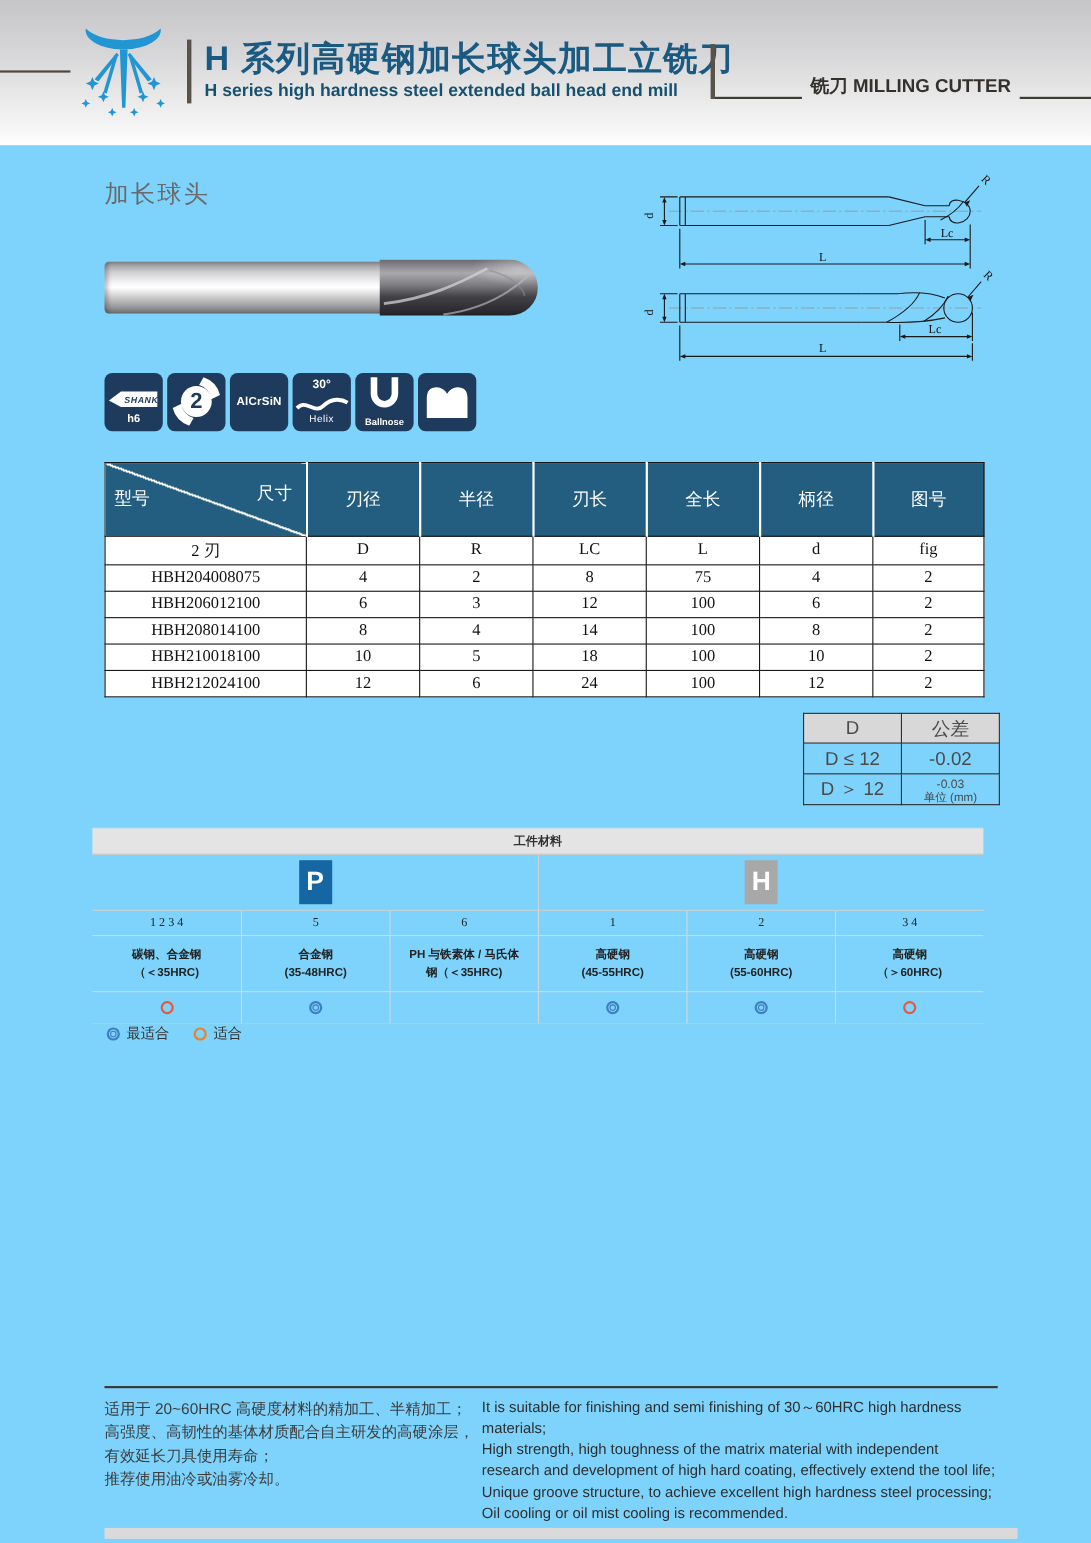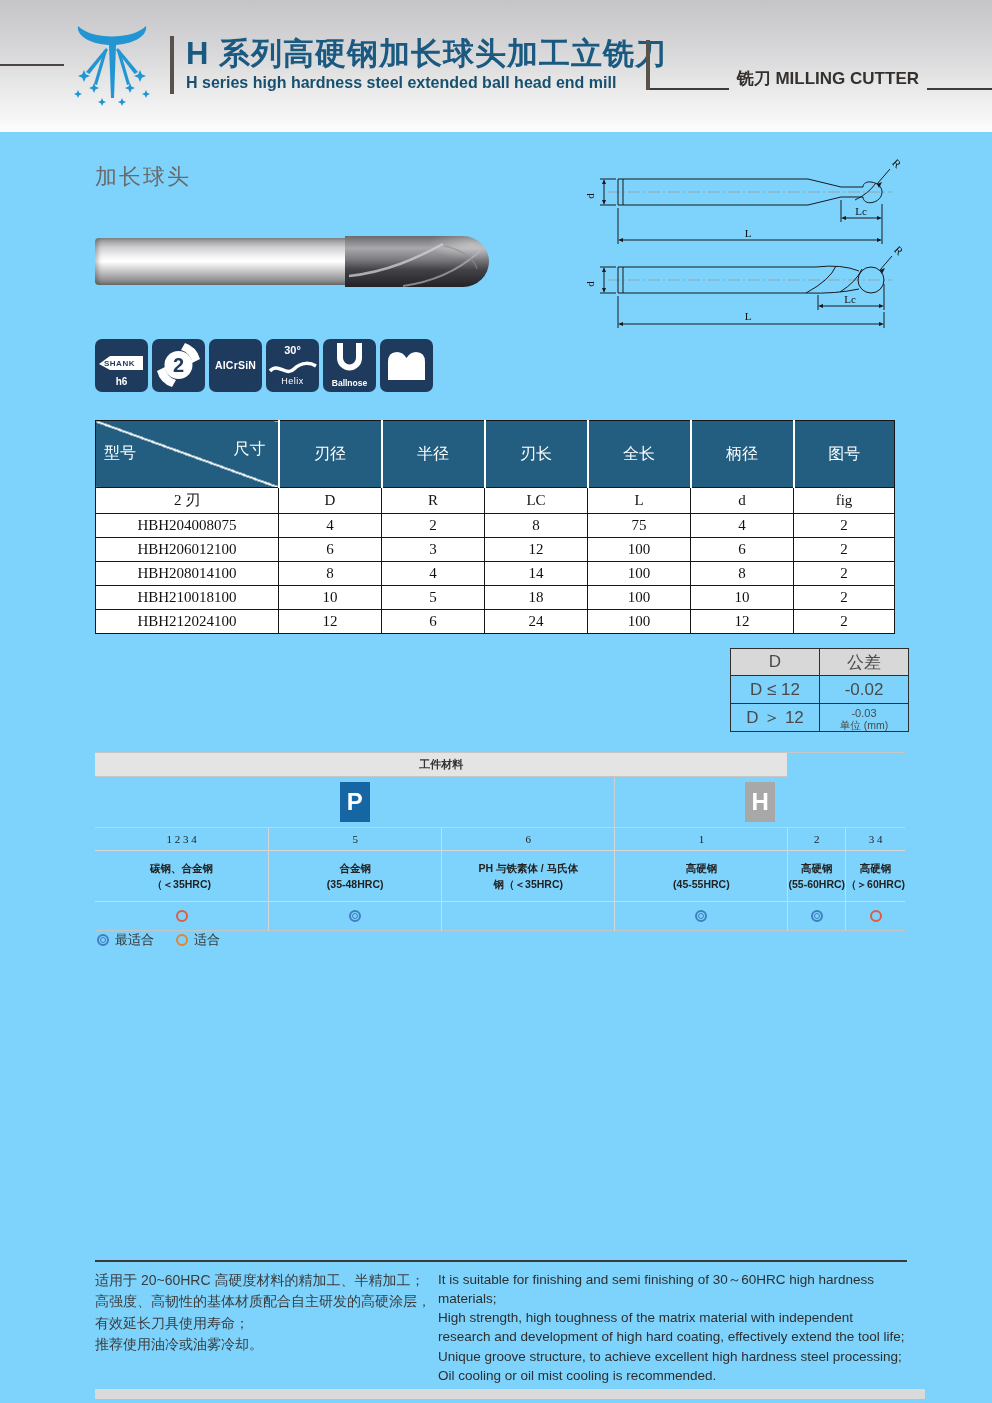--- a/index.html
+++ b/index.html
@@ -37,22 +37,22 @@
 
   
   .diagram{position:absolute;left:578px;top:152px;}
   .diagram text{font-family:"Liberation Serif",serif;font-size:11px;fill:#111;}
 
   
   .icons-row{position:absolute;left:95px;top:339px;display:flex;gap:4px;}
   .ficon{width:53px;height:53px;background:#1e3a5c;border-radius:7px;position:relative;flex:none;}
   .ficon svg{position:absolute;left:0;top:0;}
   .ficon .t{position:absolute;left:0;width:100%;text-align:center;color:#fff;font-weight:bold;line-height:1;}
-  .shank-label{position:absolute;left:9px;top:20px;width:40px;text-align:left;color:#1e3a5c;
-    font-size:8px;font-weight:bold;letter-spacing:.5px;}
+  .shank-label{position:absolute;left:9px;top:20px;width:40px;text-align:right;color:#1e3a5c;
+    font-size:8px;font-weight:bold;letter-spacing:.5px;font-style:italic;}
   .shank-h6{bottom:5px;font-size:10px;}
   .flute-num{top:16px;font-size:20px;color:#1e3a5c !important;}
   .coating-label{top:21px;font-size:10.5px;letter-spacing:.2px;}
   .helix-deg{top:6px;font-size:11px;}
   .helix-word{bottom:6px;font-size:9px;font-weight:normal !important;letter-spacing:.5px;}
   .ballnose-label{bottom:5px;font-size:8.5px;margin-top:24px;}
 
   
   .spec-wrap{position:absolute;left:95px;top:420px;}
   .spec-table{border-collapse:collapse;table-layout:fixed;width:800px;background:#fff;}
@@ -69,22 +69,22 @@
 
   
   .tol-table{position:absolute;left:730px;top:648px;border-collapse:collapse;color:#4a4a4a;}
   .tol-table th,.tol-table td{border:1.5px solid #2e2e2e;text-align:center;font-weight:normal;padding:0 6px;}
   .tol-table th{background:#d8d8d8;font-size:17px;height:26px;width:76px;}
   .tol-table td{font-size:17px;height:27px;}
   .tol-val-sm{font-size:11px;line-height:12px;margin-top:2px;}
   .tol-unit-note{font-size:10.5px;line-height:12px;}
 
   
-  .mat-table{position:absolute;left:95px;top:752px;width:810px;display:grid;
-    grid-template-columns:repeat(4,1fr);border-top:1px solid #c6c6c6;}
+  .mat-table{position:absolute;left:84px;top:752px;width:810px;display:grid;
+    grid-template-columns:repeat(6,1fr);border-top:1px solid #c6c6c6;}
   .mt-title{grid-column:1/-1;background:#e4e4e4;border-bottom:1px solid #c6c6c6;height:23px;
     display:flex;align-items:center;justify-content:center;font-size:11px;font-weight:bold;color:#333;}
   .mt-ph{height:50px;display:flex;align-items:center;justify-content:center;border-bottom:1px solid #cfcfcf;}
   .mt-ph-left{grid-column:1/4;}
   .mt-ph-right{grid-column:4/7;border-left:1px solid #cfcfcf;}
   .p-box,.h-box{width:30px;height:40px;display:flex;align-items:center;justify-content:center;
     color:#fff;font-size:24px;font-weight:bold;}
   .p-box{background:#1566a3;}
   .h-box{background:#a8a8a8;}
   .mt-num{height:22px;display:flex;align-items:center;justify-content:center;

